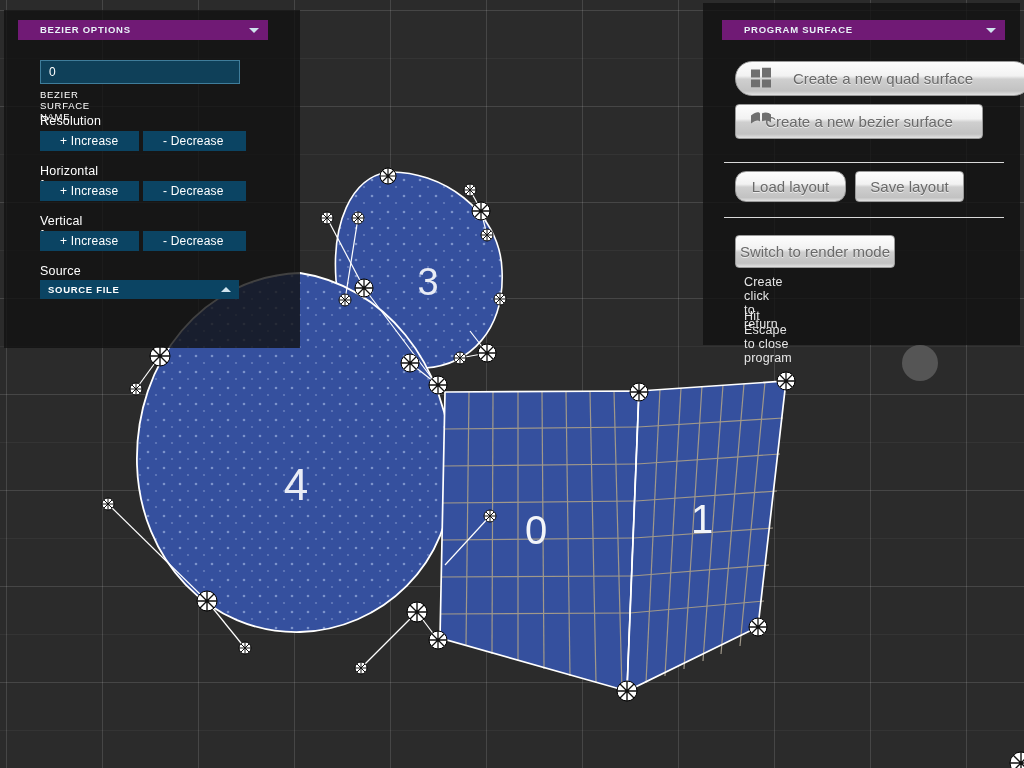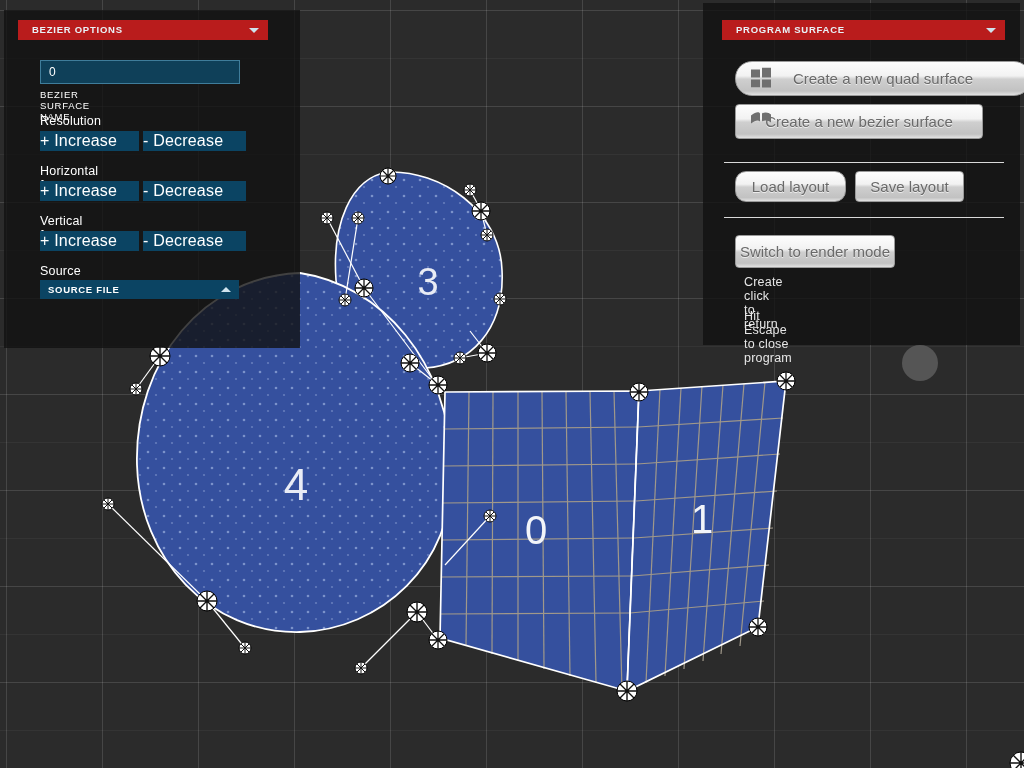--- a/index.html
+++ b/index.html
@@ -24,25 +24,25 @@
   }
 
   
   #scene{position:absolute;left:0;top:0;width:1024px;height:768px;}
 
   
   .panel{position:absolute;}
   .panel-backdrop{position:absolute;background:rgba(18,18,18,.80);}
 
   .panel-title{
-    position:absolute;background:#b91c1c;
+    position:absolute;background:#701a75;
     height:20px;line-height:20px;
     color:#e8f2f7;font-size:9.5px;letter-spacing:.75px;
     font-family:"Liberation Sans",sans-serif;font-weight:700;
-    padding-left:14px;box-sizing:border-box;
+    padding-left:22px;box-sizing:border-box;
     display:flex;align-items:center;
   }
   .panel-title .cap{flex:1;}
   .tri-down{
     width:0;height:0;border-left:5px solid transparent;border-right:5px solid transparent;
     border-top:5px solid #cfe3ee;margin-right:9px;
   }
 
   
   .name-field{
@@ -51,22 +51,22 @@
     display:flex;align-items:center;padding-left:8px;letter-spacing:.4px;
   }
   .tiny-cap{
     position:absolute;color:#ffffff;font-size:9.5px;letter-spacing:.7px;font-weight:400;
   }
   .field-label{
     position:absolute;color:#ffffff;font-size:12.5px;letter-spacing:.2px;
   }
   .btn-blue{
     position:absolute;background:#0b4463;height:20px;box-sizing:border-box;
-    color:#ffffff;font-size:16px;display:flex;align-items:center;
-    padding-left:0;letter-spacing:.2px;cursor:pointer;
+    color:#ffffff;font-size:12px;display:flex;align-items:center;
+    padding-left:20px;letter-spacing:.2px;cursor:pointer;
   }
   .dropdown{
     position:absolute;background:#0b4463;height:19px;box-sizing:border-box;
     color:#ffffff;font-size:9.5px;font-weight:700;letter-spacing:.7px;
     display:flex;align-items:center;padding-left:8px;cursor:pointer;
   }
   .dropdown .cap{flex:1;}
   .tri-up{
     width:0;height:0;border-left:5px solid transparent;border-right:5px solid transparent;
     border-bottom:5px solid #cfe3ee;margin-right:8px;

